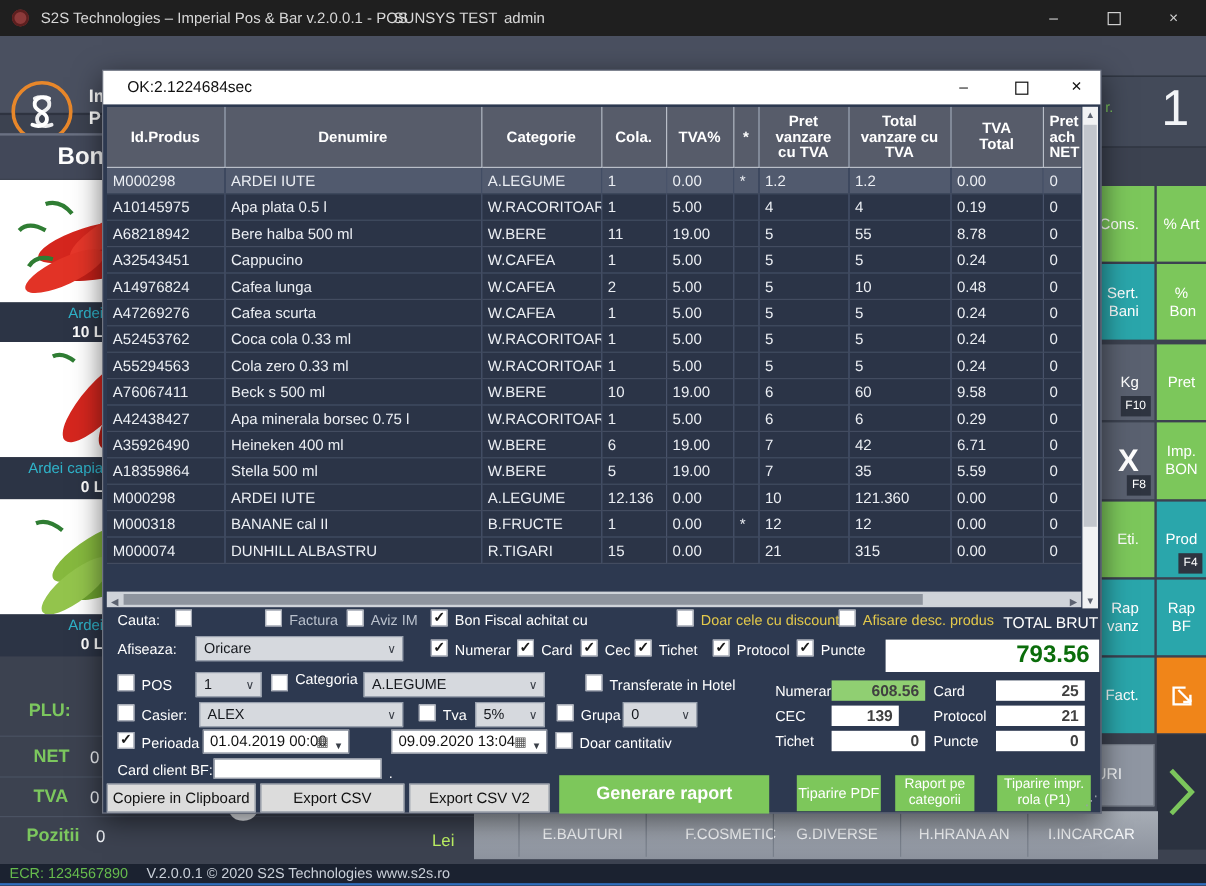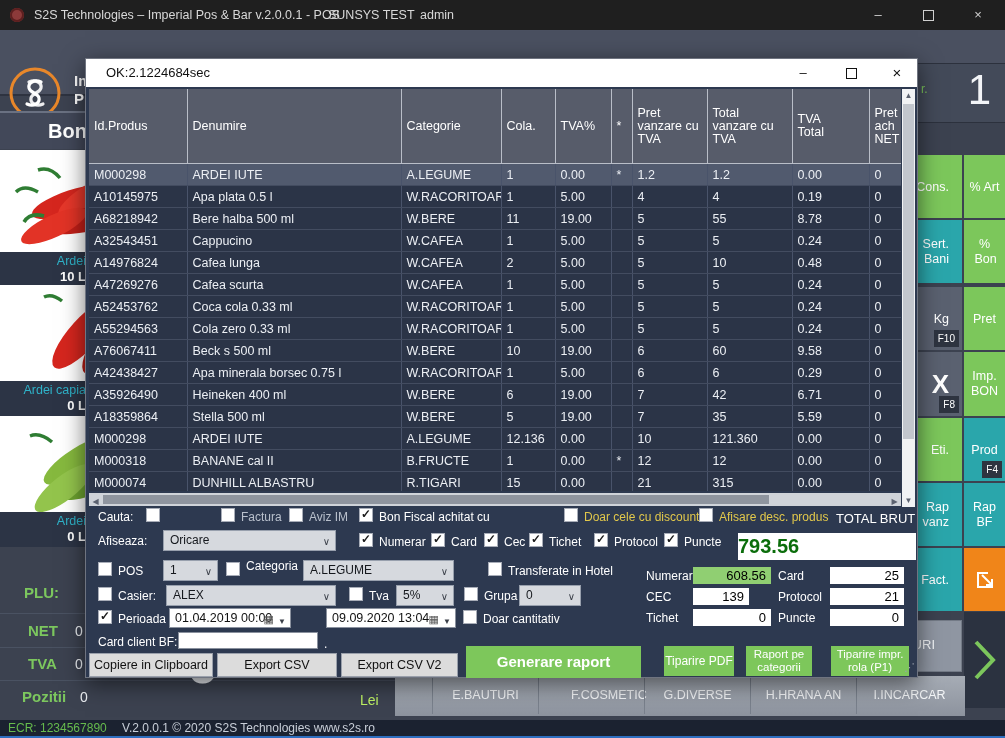--- a/index.html
+++ b/index.html
@@ -55,22 +55,22 @@
   .blueline{position:absolute;left:0;top:736px;width:1005px;height:2px;background:#2e6fc0}
   
   .dialog{position:absolute;left:85px;top:58px;width:833px;height:620px;background:#2d3950;border:1px solid #6f7480;box-sizing:border-box;box-shadow:0 6px 22px rgba(0,0,0,.55);z-index:10}
   .dlg-titlebar{position:absolute;left:0;top:0;width:831px;height:28px;background:#fff}
   .dlg-title{position:absolute;left:20px;top:6px;color:#111;font-size:13px}
   .dlg-ctl{position:absolute;top:0;width:30px;height:28px;text-align:center;line-height:28px;color:#111;font-size:13px}
   .dlg-max{display:inline-block;width:9px;height:9px;border:1px solid #111;vertical-align:middle}
   
   .tblwrap{position:absolute;left:3px;top:30px;width:812px;height:402px;overflow:hidden}
   table{border-collapse:collapse;table-layout:fixed;width:812px;font-size:12.5px;color:#eceff4}
-  th{background:#575c6a;color:#fff;font-weight:normal;text-align:left;vertical-align:middle;
-     border-right:1px solid #b9bec8;border-bottom:1px solid #b9bec8;padding:15px 5px;height:44px;line-height:13px;overflow:hidden}
+  th{background:#575c6a;color:#fff;font-weight:bold;text-align:center;vertical-align:middle;
+     border-right:1px solid #b9bec8;border-bottom:1px solid #b9bec8;padding:3px 5px;height:44px;line-height:13px;overflow:hidden}
   th:nth-child(9) span{display:inline-block;width:40px}
   td{background:#2b3447;border-right:1px solid #49536a;border-bottom:1px solid #434c60;padding:2px 5px;height:17px;white-space:nowrap;overflow:hidden}
   tbody tr[data-index="0"] td{background:#515a6e}
   
   .vscroll{position:absolute;left:816px;top:30px;width:13px;height:418px;background:#f1f2f4}
   .vthumb{position:absolute;left:1px;top:15px;width:11px;height:335px;background:#c2c6cd}
   .sarrow{position:absolute;color:#5c6270;font-size:8px;text-align:center;width:13px;height:13px;line-height:13px}
   .hscroll{position:absolute;left:3px;top:434px;width:812px;height:13px;background:#cfd3d9}
   .hthumb{position:absolute;left:14px;top:2px;width:666px;height:9px;background:#8e949e}
   
@@ -78,23 +78,23 @@
   .fl.dim{color:#b9c0cc}
   .fl.yellow{color:#e2c84b}
   .cb{position:absolute;width:14px;height:14px;background:#fff;border:1px solid #a8adb8;box-sizing:border-box}
   .cb.on::after{content:"✓";position:absolute;left:1px;top:-2px;color:#1a1a1a;font-size:12px;font-weight:bold}
   .combo{position:absolute;height:21px;background:#d6d9de;border:1px solid #98a0ad;box-sizing:border-box;color:#15181d;font-size:12px;line-height:19px;padding-left:6px;white-space:nowrap;overflow:hidden}
   .combo .chev{position:absolute;right:5px;top:1px;color:#3a3f48;font-size:10px}
   .datebox{position:absolute;height:20px;background:#fff;border:1px solid #8a919e;box-sizing:border-box;color:#111;font-size:12.5px;line-height:18px;padding-left:5px;white-space:nowrap}
   .datebox .cal{position:absolute;right:16px;top:1px;color:#555;font-size:11px}
   .datebox .dchev{position:absolute;right:4px;top:4px;color:#3a3f48;font-size:8px}
   .paylab{position:absolute;color:#fff;font-size:12px;white-space:nowrap}
-  .paybox{position:absolute;height:17px;background:#fff;color:#000000;font-weight:normal;font-size:13px;line-height:17px;text-align:right;padding-right:5px;box-sizing:border-box}
+  .paybox{position:absolute;height:17px;background:#fff;color:#404040;font-weight:bold;font-size:13px;line-height:17px;text-align:right;padding-right:5px;box-sizing:border-box}
   .paybox.green{background:#90cf72}
-  .totalbox{position:absolute;left:652px;top:474px;width:178px;height:27px;background:#fff;color:#0b6d0b;font-weight:bold;font-size:20px;line-height:27px;text-align:left;padding-right:8px;box-sizing:border-box}
+  .totalbox{position:absolute;left:652px;top:474px;width:178px;height:27px;background:#fff;color:#0b6d0b;font-weight:bold;font-size:20px;line-height:27px;text-align:right;padding-right:8px;box-sizing:border-box}
   .gbtn{position:absolute;height:24px;background:#dcdcdc;border:1px solid #9aa0ab;box-sizing:border-box;color:#111;font-size:12.5px;text-align:center;line-height:22px}
   .grnbtn{position:absolute;background:#7dc75b;color:#fff;text-align:center;box-sizing:border-box}
   .grip{position:absolute;left:818px;top:602px;color:#9aa0ab;font-size:11px}
   .clientinput{position:absolute;left:92px;top:573px;width:140px;height:17px;background:#fff;border:1px solid #8a919e;box-sizing:border-box;font-size:12px;padding:0 3px}
 </style>
 </head>
 <body>
 
 <div class="win-titlebar">
   <span class="win-icon"></span>

